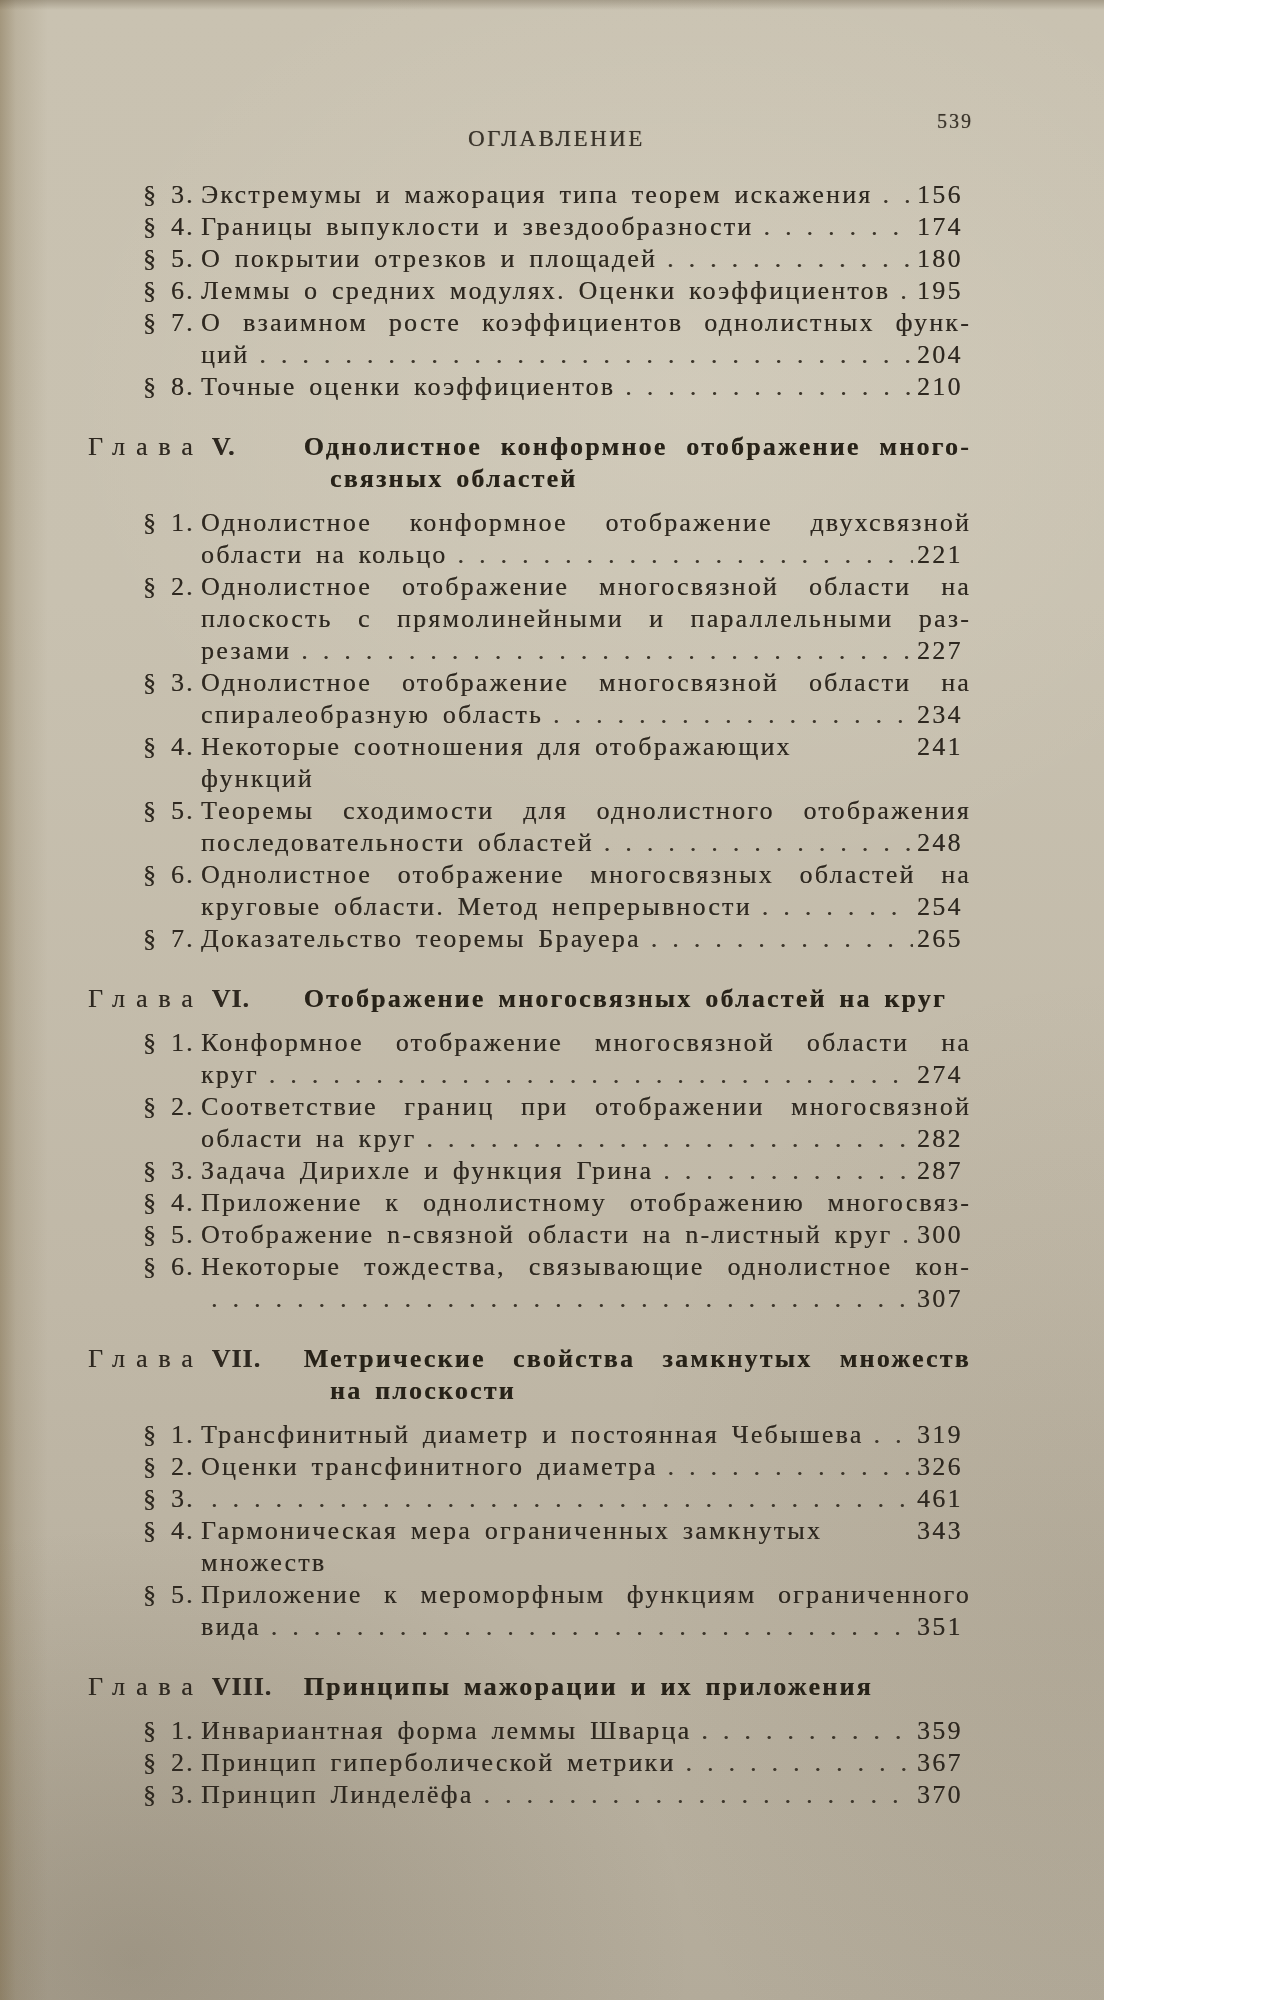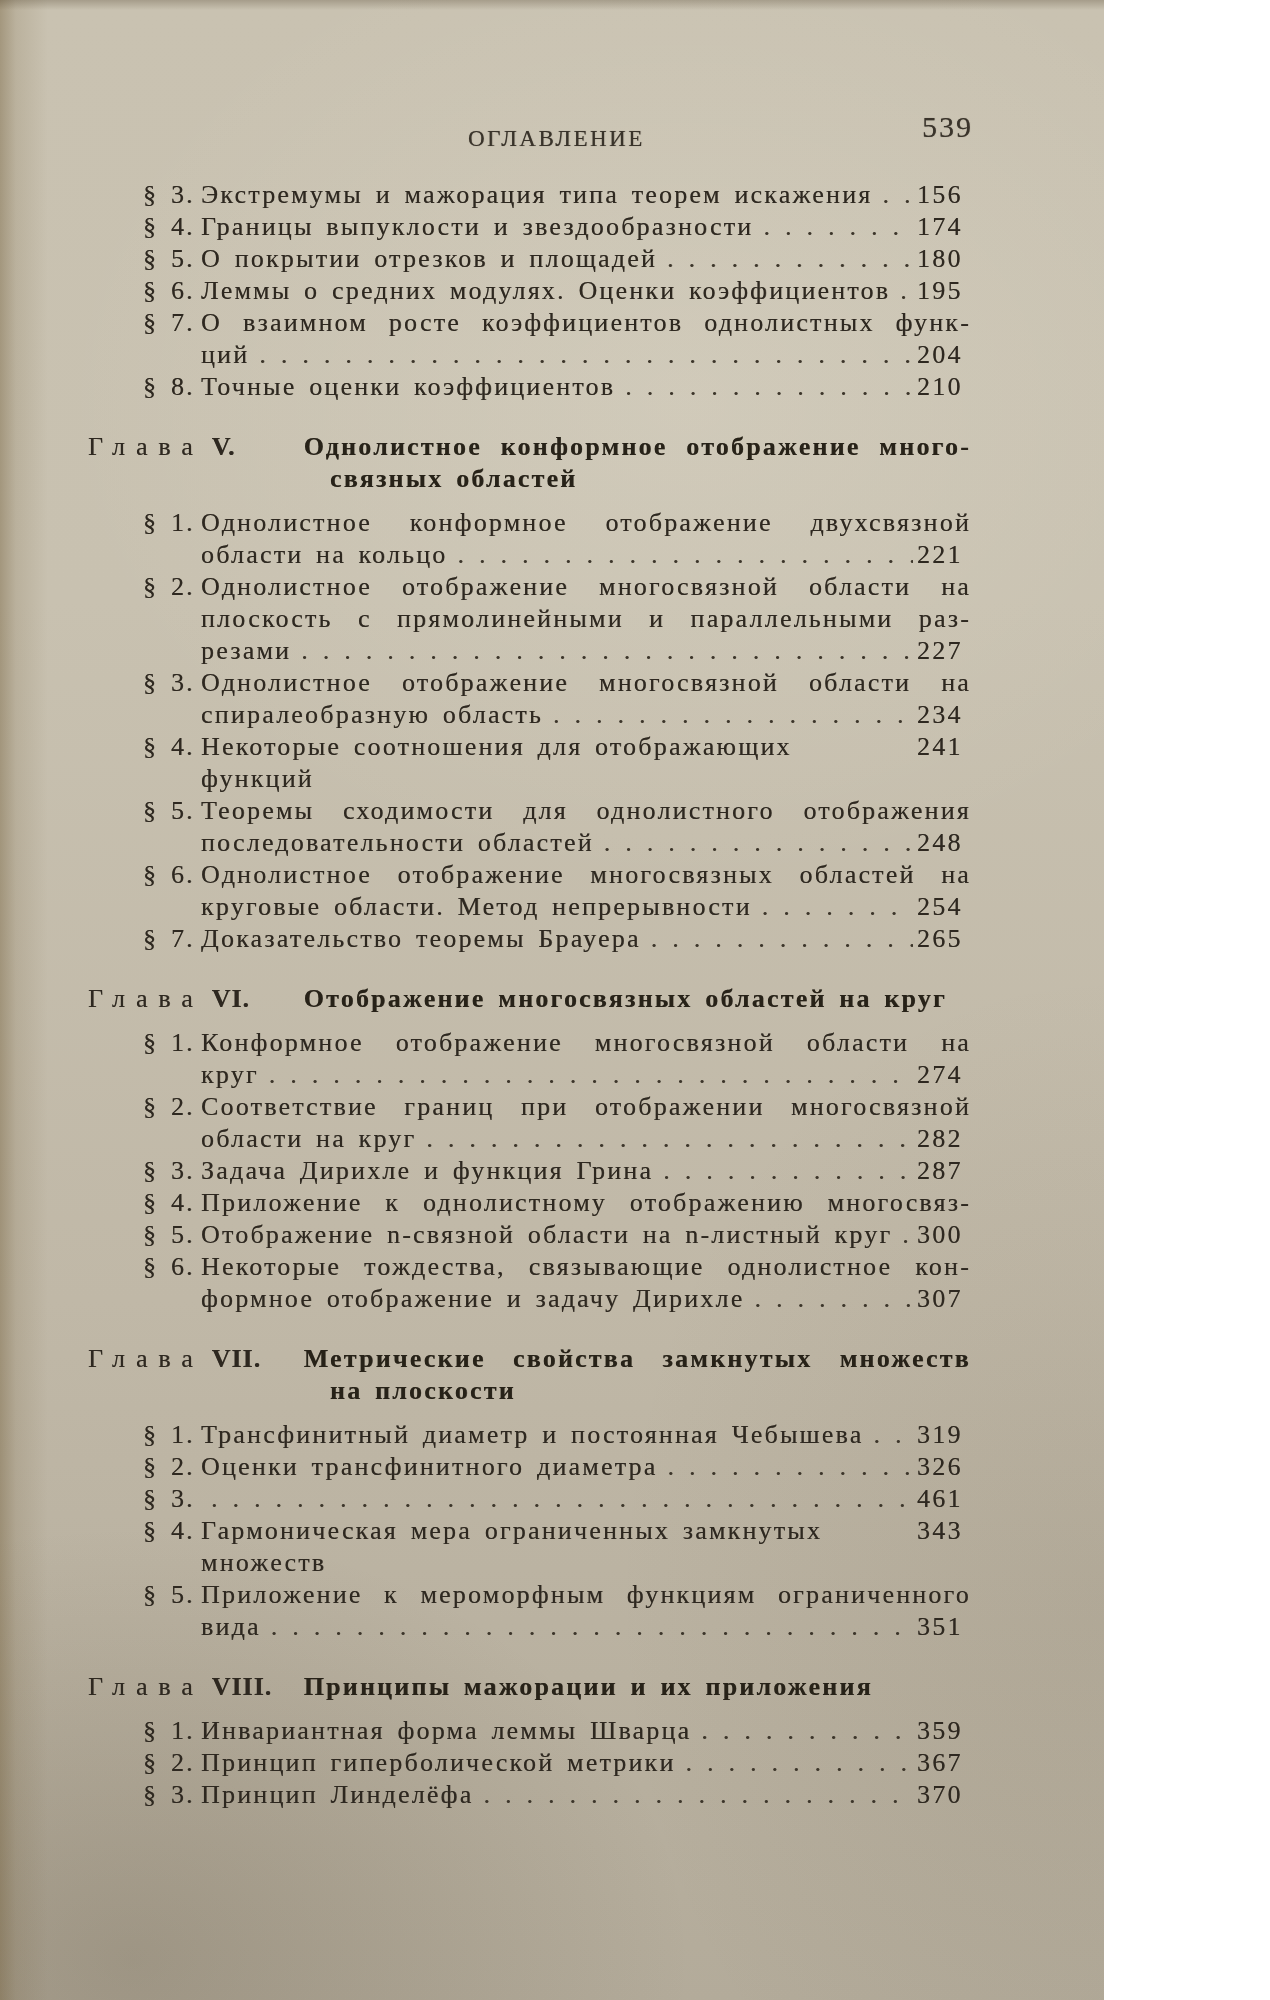--- a/index.html
+++ b/index.html
@@ -19,21 +19,21 @@
       linear-gradient(180deg, #c9c2b1 0%, #c8c1b0 30%, #c0b8a7 65%, #b3ab9a 100%);
   }
   .ink { text-shadow:0.3px 0.3px 0.6px rgba(40,34,25,0.55); }
   .header {
     position:absolute; top:126px; left:468px;
     font-size:23px; letter-spacing:2.5px; color:#39332a;
     text-shadow:0.3px 0.3px 0.7px rgba(40,34,25,0.6);
   }
   .pagenum {
     position:absolute; top:110px; right:131px;
-    font-size:30px; letter-spacing:2px; color:#3a342b;
+    font-size:20px; letter-spacing:2px; color:#3a342b;
     text-shadow:0.3px 0.3px 0.7px rgba(40,34,25,0.55);
   }
   .toc {
     position:absolute; top:179px; left:0; right:0;
     padding:0 133px 0 143px;
     font-size:26px; line-height:32px;
     letter-spacing:2.2px; word-spacing:4px;
   }
   .entry { display:flex; }
   .enum { flex:0 0 58px; white-space:nowrap; }
@@ -260,21 +260,20 @@
             <span class="leader"></span>
             <span class="page">300</span>
           </div>
         </div>
       </div>
       <div class="entry">
         <span class="enum">§ 6.</span>
         <div class="ebody">
           <div class="eline">Некоторые тождества, связывающие однолистное кон-</div>
           <div class="eline last">
-            <span class="t">формное отображение и задачу Дирихле</span>
             <span class="leader"></span>
             <span class="page">307</span>
           </div>
         </div>
       </div>
       <div class="chapter">
         <div class="ch-line1">
           <span class="ch-label">Глава</span>
           <span class="ch-num">VII.</span>
           <span class="ch-title justify">Метрические свойства замкнутых множеств</span>

